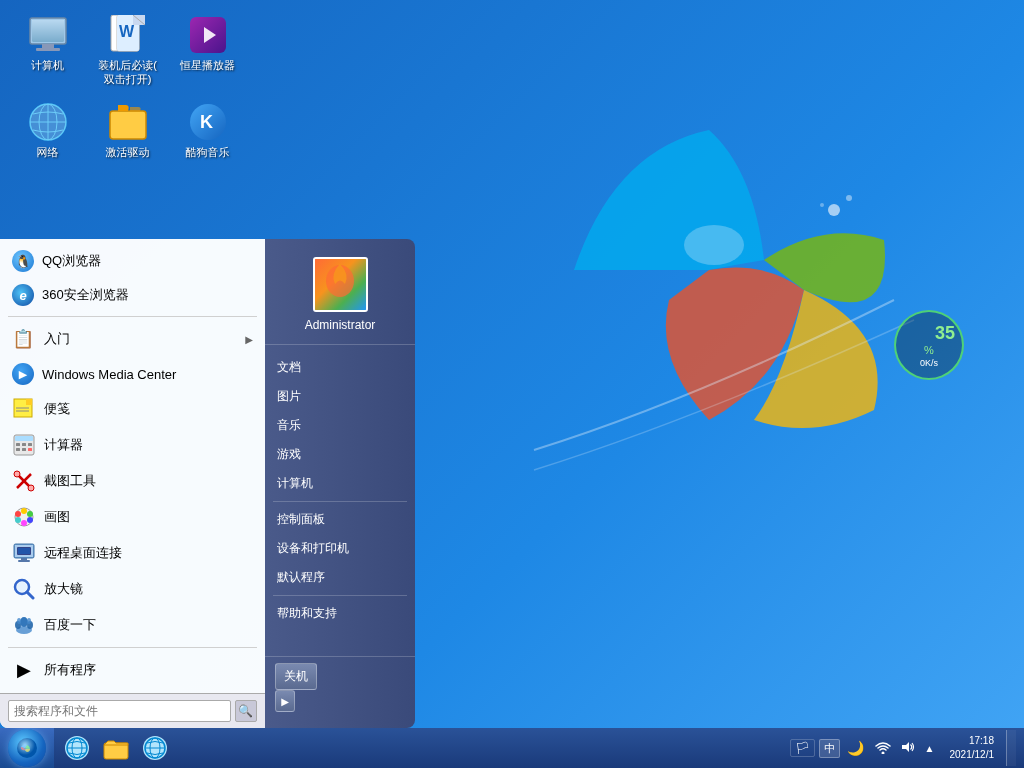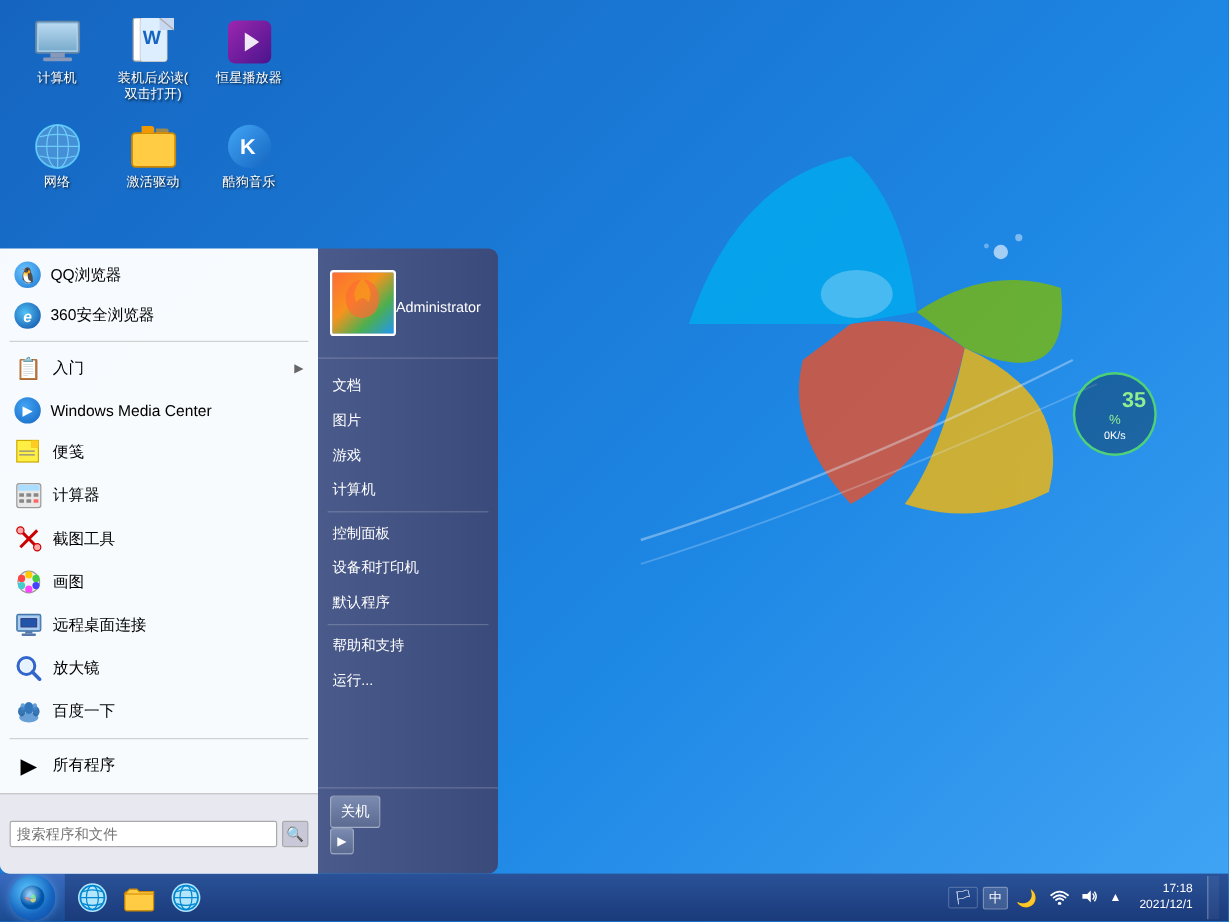--- a/index.html
+++ b/index.html
@@ -105,21 +105,21 @@
       font-size: 10px;
       color: #666;
     }
     .menu-divider {
       height: 1px;
       background: #d0d0d0;
       margin: 4px 8px;
     }
     .menu-search {
       border-top: 1px solid #aaa;
-      padding: 22px 8px;
+      padding: 6px 8px;
       display: flex;
       align-items: center;
       gap: 4px;
       background: #e8e8f0;
       border-radius: 0 0 0 8px;
     }
     .menu-search input {
       flex: 1;
       border: 1px solid #aaa;
       border-radius: 2px;
@@ -144,21 +144,21 @@
     .start-menu-right {
       width: 150px;
       background: linear-gradient(to right, #4a5a8a, #3a4a7a);
       display: flex;
       flex-direction: column;
       padding: 10px 0;
       border-radius: 0 8px 8px 0;
     }
     .right-user {
       display: flex;
-      flex-direction: row;
+      flex-direction: column;
       align-items: center;
       padding: 8px 10px 12px;
       border-bottom: 1px solid rgba(255,255,255,0.2);
       margin-bottom: 8px;
     }
     .user-avatar {
       width: 55px;
       height: 55px;
       border: 2px solid white;
       border-radius: 3px;
@@ -659,29 +659,29 @@
             </defs>
             <rect width="51" height="51" fill="url(#avGrad)"></rect>
             <ellipse cx="25" cy="22" rx="14" ry="16" fill="#ff6b35" opacity="0.7"></ellipse>
             <path d="M25,5 Q35,15 30,25 Q25,18 20,25 Q15,15 25,5Z" fill="#f7931e" opacity="0.9"></path>
           </svg>
         </div>
         <div class="user-name">Administrator</div>
       </div>
       <div class="right-menu-item">文档</div>
       <div class="right-menu-item">图片</div>
+      <div class="right-menu-item">音乐</div>
       <div class="right-menu-item">游戏</div>
       <div class="right-menu-item">计算机</div>
       <div style="height:1px;background:rgba(255,255,255,0.2);margin:3px 8px;"></div>
       <div class="right-menu-item">控制面板</div>
       <div class="right-menu-item">设备和打印机</div>
       <div class="right-menu-item">默认程序</div>
       <div style="height:1px;background:rgba(255,255,255,0.2);margin:3px 8px;"></div>
       <div class="right-menu-item">帮助和支持</div>
-      <div class="right-menu-item">运行...</div>
       <div class="right-bottom">
         <div class="shutdown-btn">关机</div>
         <div class="shutdown-arrow">▶</div>
       </div>
     </div>
   </div>
 
   <div class="taskbar">
     <div class="start-button">
       <div class="start-orb">

